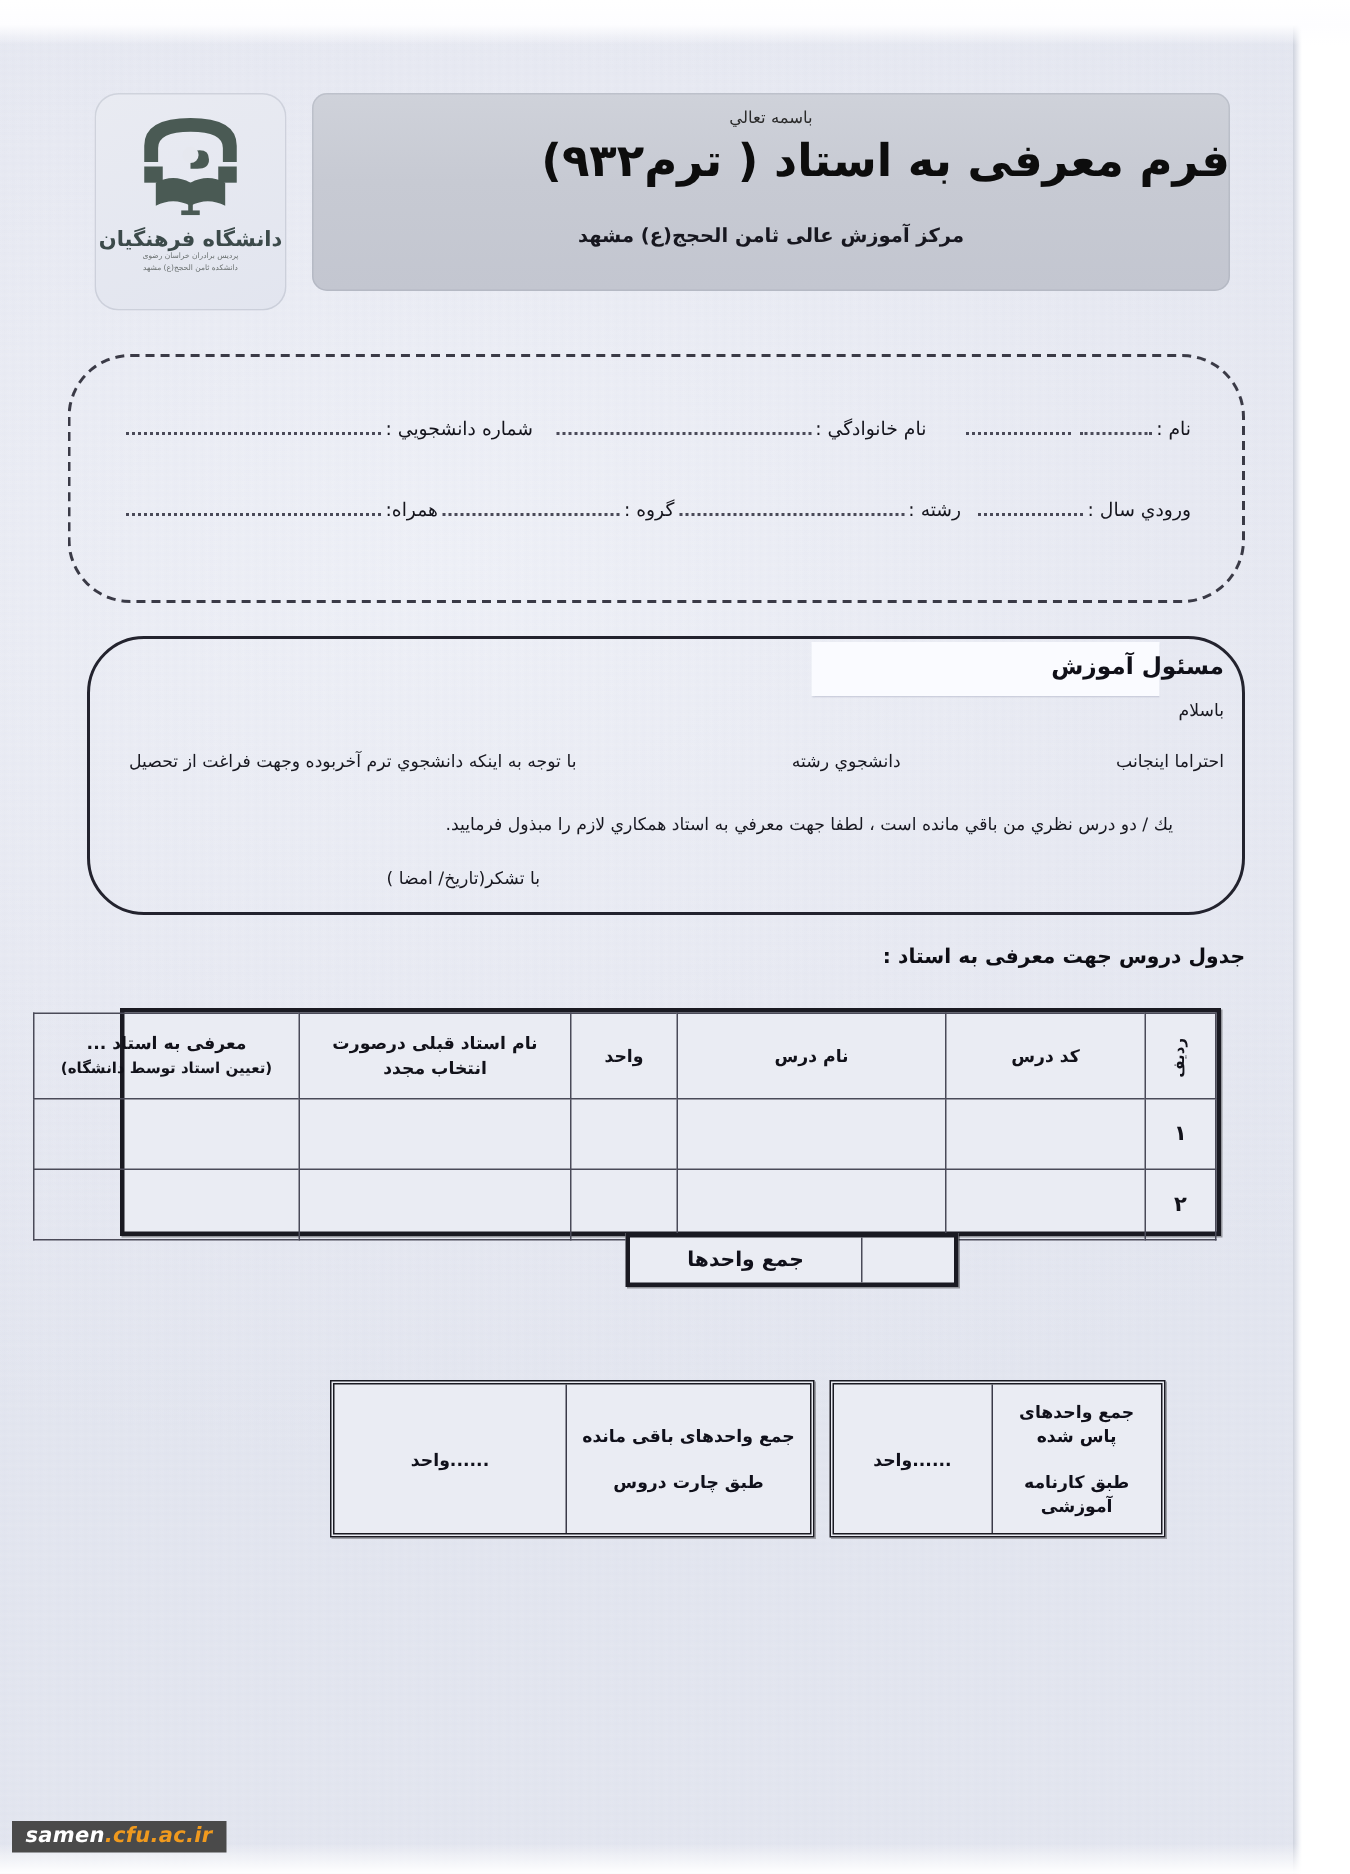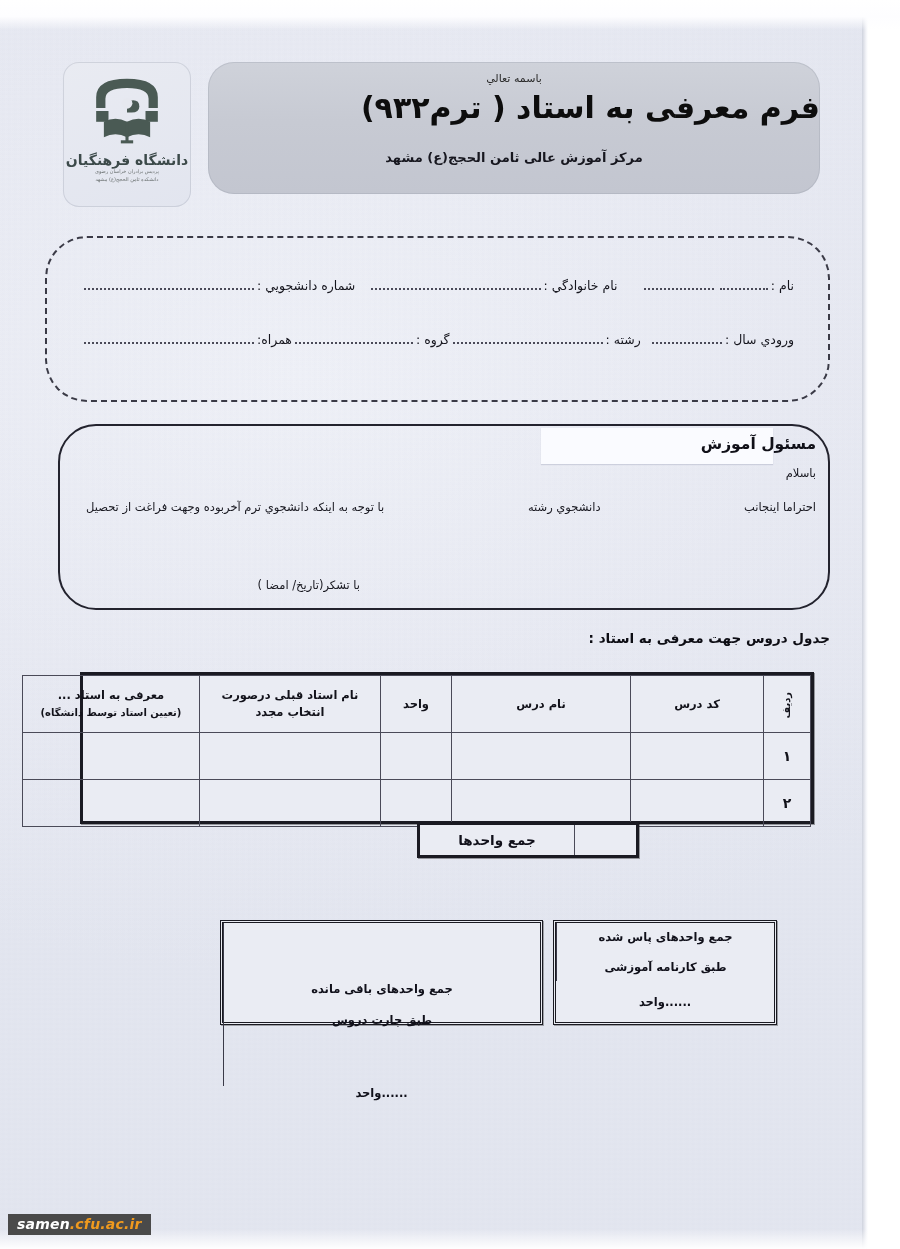--- a/index.html
+++ b/index.html
@@ -105,21 +105,21 @@
     line-height: 1.5;
   }
 
   .title-box {
     position: absolute;
     left: 208px;
     top: 62px;
     width: 612px;
     height: 132px;
     background: linear-gradient(180deg, #cfd2da 0%, #c7cad3 45%, #c3c6d0 100%);
-    border-radius: 26px;
+    border-radius: 10px;
     box-shadow: inset 0 0 0 1px rgba(150,155,170,0.3);
   }
   .basmeh {
     position: absolute;
     top: 10px;
     left: 0;
     right: 0;
     text-align: center;
     font-size: 11px;
     color: #2b2b2b;
@@ -342,21 +342,20 @@
 
   
   .summary-left, .summary-right {
     position: absolute;
     top: 920px;
     height: 105px;
     border: 3px double #1a1a22;
     box-sizing: border-box;
     background: #eaecf3;
     display: flex;
-    flex-direction: column;
     box-shadow: 1px 1px 0 rgba(0,0,0,0.3);
   }
   .summary-right { right: 123px; width: 224px; }
   .summary-left  { right: 357px; width: 323px; }
   .sum-label {
     flex: 1;
     display: flex;
     flex-direction: column;
     align-items: center;
     justify-content: center;
@@ -477,20 +476,21 @@
 
   <div class="addressee">مسئول آموزش</div>
   <div class="salam">باسلام</div>
 
   <div class="body-l1">
     <span>احتراما اينجانب</span>
     <span>دانشجوي رشته</span>
     <span>با توجه به اينكه دانشجوي ترم آخربوده وجهت فراغت از تحصيل</span>
   </div>
 
+  <div class="body-l2">يك / دو  درس نظري من باقي مانده است ، لطفا جهت معرفي به استاد همكاري لازم را مبذول فرماييد.</div>
   <div class="body-l3">با تشكر(تاريخ/ امضا )</div>
 
   <div class="table-caption">جدول دروس جهت معرفی به استاد :</div>
 
   <div class="main-table-wrap">
     <table class="courses">
       <thead>
         <tr>
           <th class="col-radif">
             <span class="radif-vert">ردیف</span>

